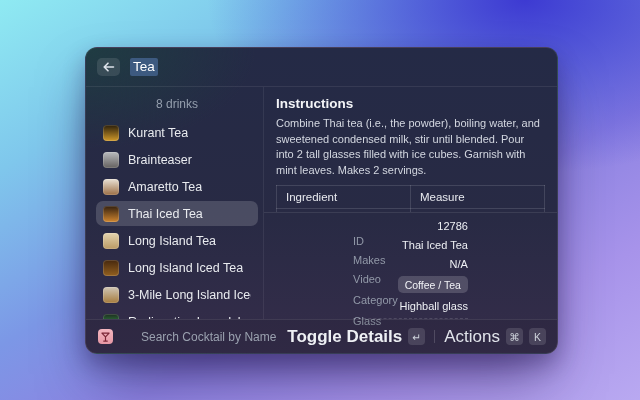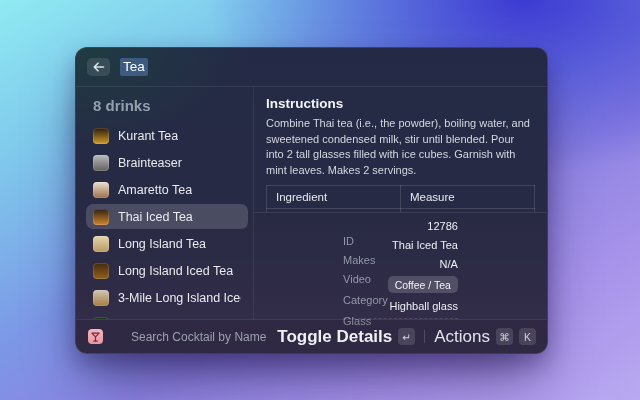--- a/index.html
+++ b/index.html
@@ -1,42 +1,42 @@
 <!DOCTYPE html>
 <html style="--sel: #3d5a80;"><head>
 <meta charset="utf-8">
 <style>
   html,body{margin:0;padding:0;width:640px;height:400px;overflow:hidden;
     font-family:"Liberation Sans",sans-serif;-webkit-font-smoothing:antialiased;}
   .bg{position:absolute;inset:0;
     background:
       radial-gradient(80% 70% at 82% 0%, #3d3ad2 0%, rgba(61,58,210,0) 62%),
       linear-gradient(150deg, #8feaf2 0%, #7fc7ec 22%, #7c97e6 45%, #8d83e2 62%, #a793ea 80%, #b9a9f1 100%);}
-  .window{position:absolute;left:75px;top:47px;width:473px;height:307px;border-radius:12px;
+  .window{position:absolute;left:85px;top:47px;width:473px;height:307px;border-radius:12px;
     box-sizing:border-box;border:1px solid rgba(255,255,255,0.09);
     background:
       radial-gradient(60% 55% at 0% 0%, rgba(31,61,66,0.95), rgba(31,61,66,0) 60%),
       linear-gradient(to bottom, #242a46 0%, #282a44 55%, #352d4a 100%);
     box-shadow:0 30px 55px -10px rgba(28,14,70,0.55), 0 10px 22px rgba(28,14,70,0.30);
     display:flex;flex-direction:column;overflow:hidden;color:#e9ebef;}
 
   
   .searchbar{height:38px;flex:0 0 auto;display:flex;align-items:center;gap:10px;
     padding:0 11px;border-bottom:1px solid rgba(255,255,255,0.08);}
   .back-btn{width:23px;height:18px;border-radius:5px;background:rgba(255,255,255,0.11);
     border:none;padding:0;display:flex;align-items:center;justify-content:center;cursor:pointer;}
   .back-btn svg{display:block;}
   .query{font-size:13.5px;font-weight:500;color:#ffffff;background:var(--sel,#3d5a80);
     padding:1px 3px;border-radius:2px;line-height:16px;}
 
   
   .content{flex:1;display:flex;min-height:0;}
   .list-pane{width:178px;flex:0 0 auto;box-sizing:border-box;
     border-right:1px solid rgba(255,255,255,0.07);padding:8px 5px 0 10px;overflow:hidden;}
-  .section-header{font-size:15px;font-weight:700;color:#959fae;padding:2px 7px 9px;}
+  .section-header{font-size:12px;font-weight:400;color:#959fae;padding:2px 7px 9px;text-align:center;}
   .row{height:25px;display:flex;align-items:center;gap:9px;padding:0 7px;
     border-radius:7px;margin-bottom:2px;cursor:default;}
   .row.selected{background:rgba(255,255,255,0.16);}
   .thumb{width:16px;height:16px;border-radius:4px;flex:0 0 auto;
     box-shadow:inset 0 0 0 1px rgba(255,255,255,0.15);}
   .row-label{font-size:12.5px;color:#e9ebef;white-space:nowrap;overflow:hidden;}
 
   .detail-pane{flex:1;display:flex;flex-direction:column;min-width:0;align-items:center;}
   .detail-top{height:126px;flex:0 0 auto;box-sizing:border-box;overflow:hidden;
     padding:9px 12px 0;border-bottom:1px solid rgba(255,255,255,0.09);}

